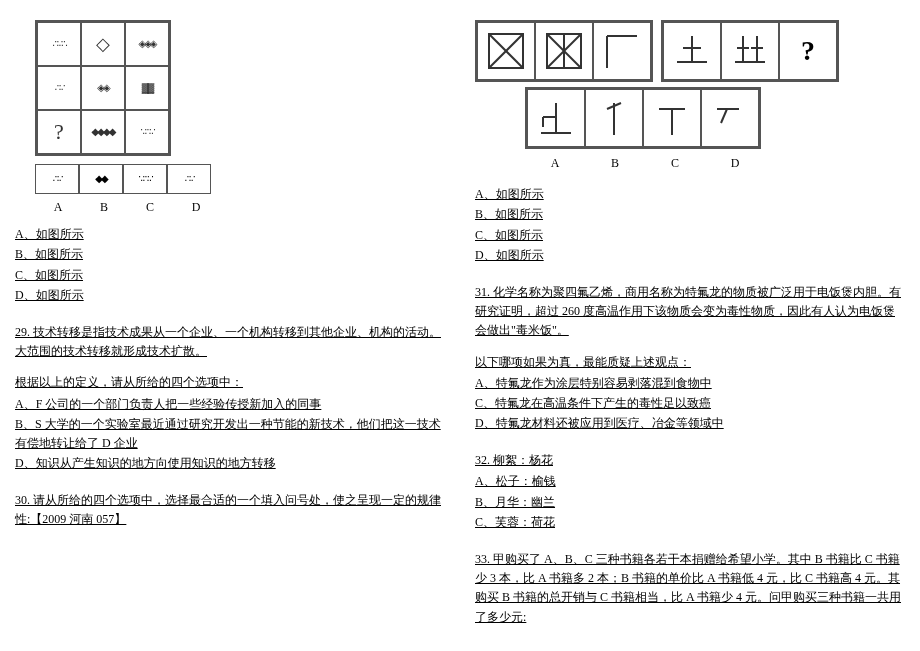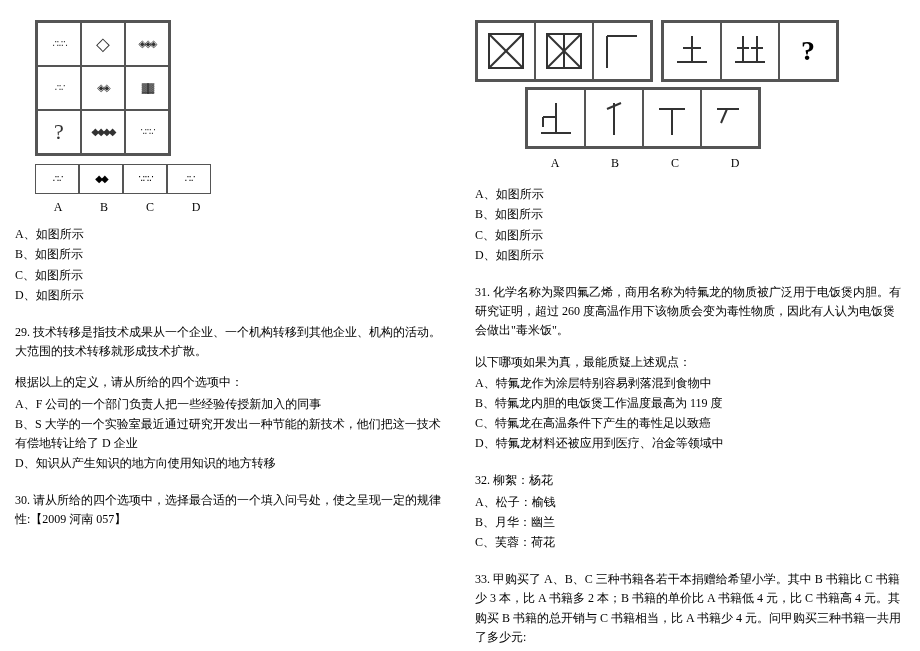--- a/index.html
+++ b/index.html
@@ -12,20 +12,21 @@
       width: 920px;
       padding: 15px;
       display: flex;
       gap: 30px;
     }
     .col {
       flex: 1;
     }
     .section {
       margin-bottom: 18px;
+      text-decoration: underline;
     }
     .q-text {
       margin-bottom: 2px;
       margin-top: 12px;
     }
     .opt-line {
       margin-bottom: 1px;
     }
     .grid-3x3 {
       display: inline-block;
@@ -264,21 +265,20 @@
     <div class="opt-line">A、如图所示</div>
     <div class="opt-line">B、如图所示</div>
     <div class="opt-line">C、如图所示</div>
     <div class="opt-line">D、如图所示</div>
   </div>
 
   <div class="section">
     <div class="q-text">31. 化学名称为聚四氟乙烯，商用名称为特氟龙的物质被广泛用于电饭煲内胆。有研究证明，超过 260 度高温作用下该物质会变为毒性物质，因此有人认为电饭煲会做出"毒米饭"。</div>
     <div class="q-text">以下哪项如果为真，最能质疑上述观点：</div>
     <div class="opt-line">A、特氟龙作为涂层特别容易剥落混到食物中</div>
-    <div class="opt-line">B、特氟龙内胆的电饭煲工作温度最高为 119 度</div>
     <div class="opt-line">C、特氟龙在高温条件下产生的毒性足以致癌</div>
     <div class="opt-line">D、特氟龙材料还被应用到医疗、冶金等领域中</div>
   </div>
 
   <div class="section">
     <div class="q-text">32. 柳絮：杨花</div>
     <div class="opt-line">A、松子：榆钱</div>
     <div class="opt-line">B、月华：幽兰</div>
     <div class="opt-line">C、芙蓉：荷花</div>
   </div>

